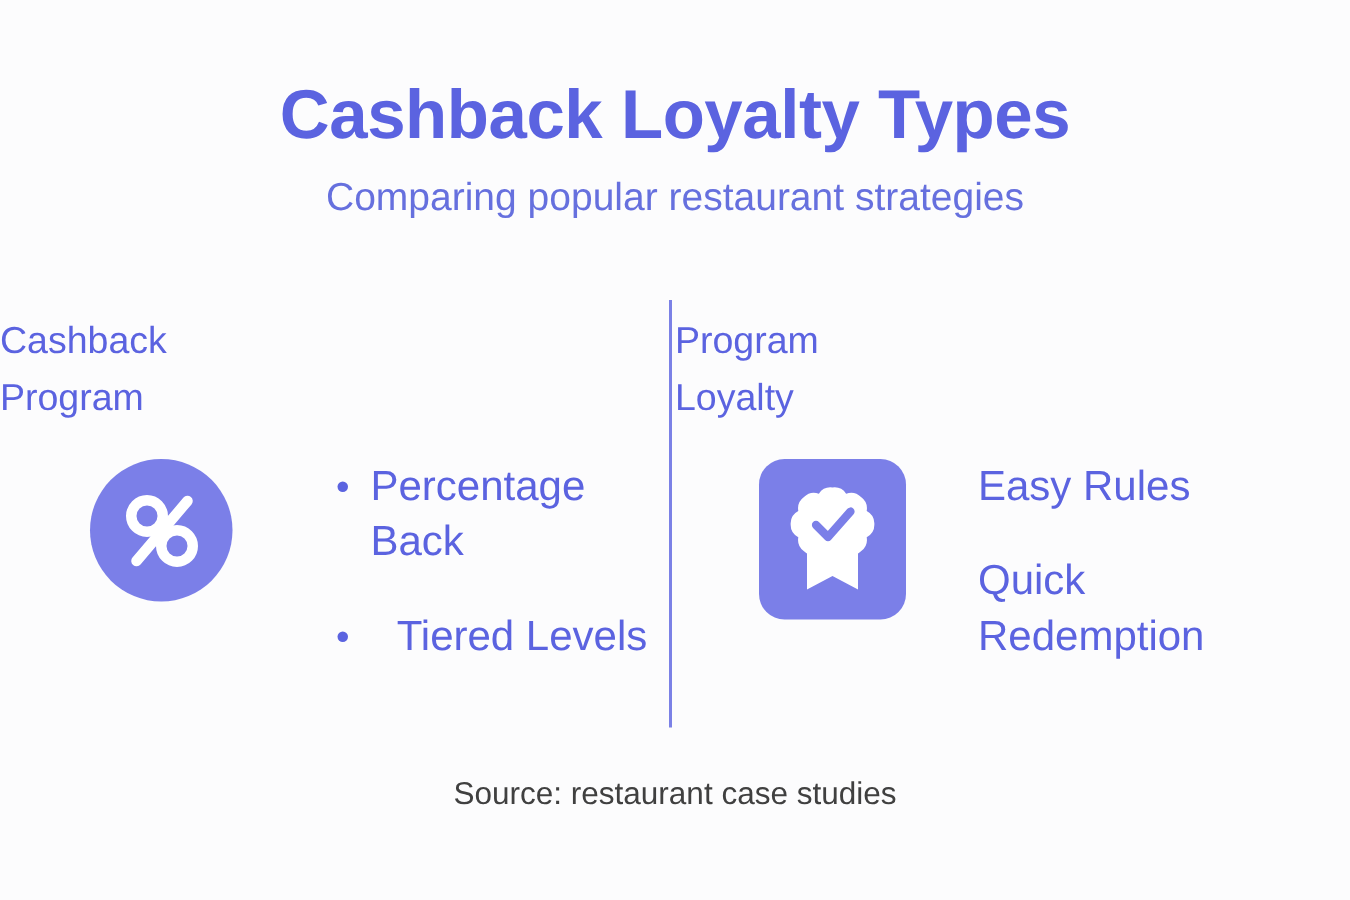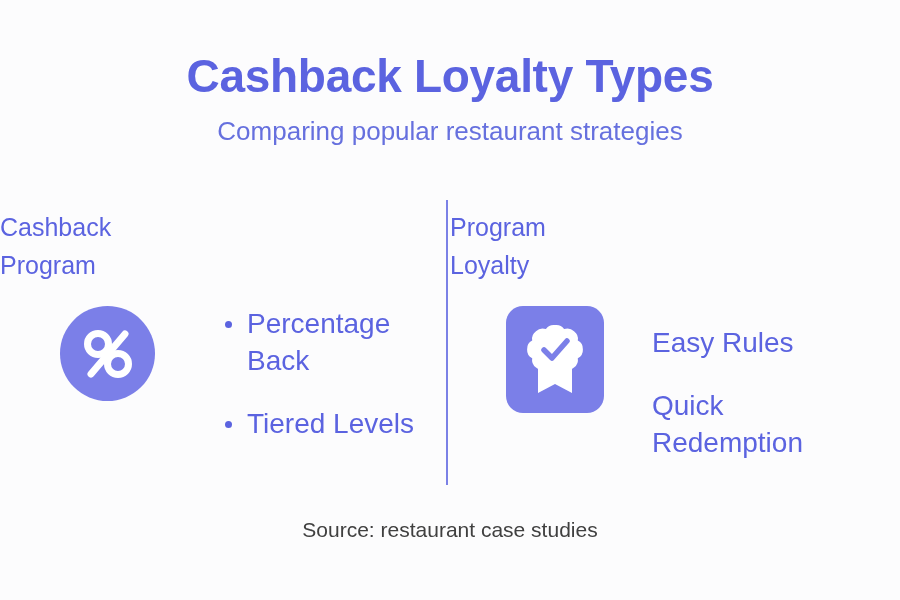--- a/index.html
+++ b/index.html
@@ -129,20 +129,21 @@
     color: #5b63e0;
     line-height: 1.32;
     position: relative;
   }
   .list-bulleted li {
     padding-left: 28px;
     margin-bottom: 26px;
   }
   .list-bulleted li:last-child {
     margin-bottom: 15px;
+    text-align: center;
   }
   .list-bulleted li::before {
     content: "";
     position: absolute;
     left: 6px;
     top: 15px;
     width: 7px;
     height: 7px;
     border-radius: 50%;
     background: #5b63e0;
@@ -153,21 +154,20 @@
   .list-plain li:last-child {
     margin-bottom: 0;
   }
   .col-left .item-list {
     margin-left: 28px;
     max-width: 230px;
   }
   .col-right .item-list {
     margin-left: 48px;
     max-width: 205px;
-    margin-top: 19px;
   }
 
   
   .footer {
     position: absolute;
     top: 518px;
     left: 0;
     width: 900px;
     text-align: center;
   }

